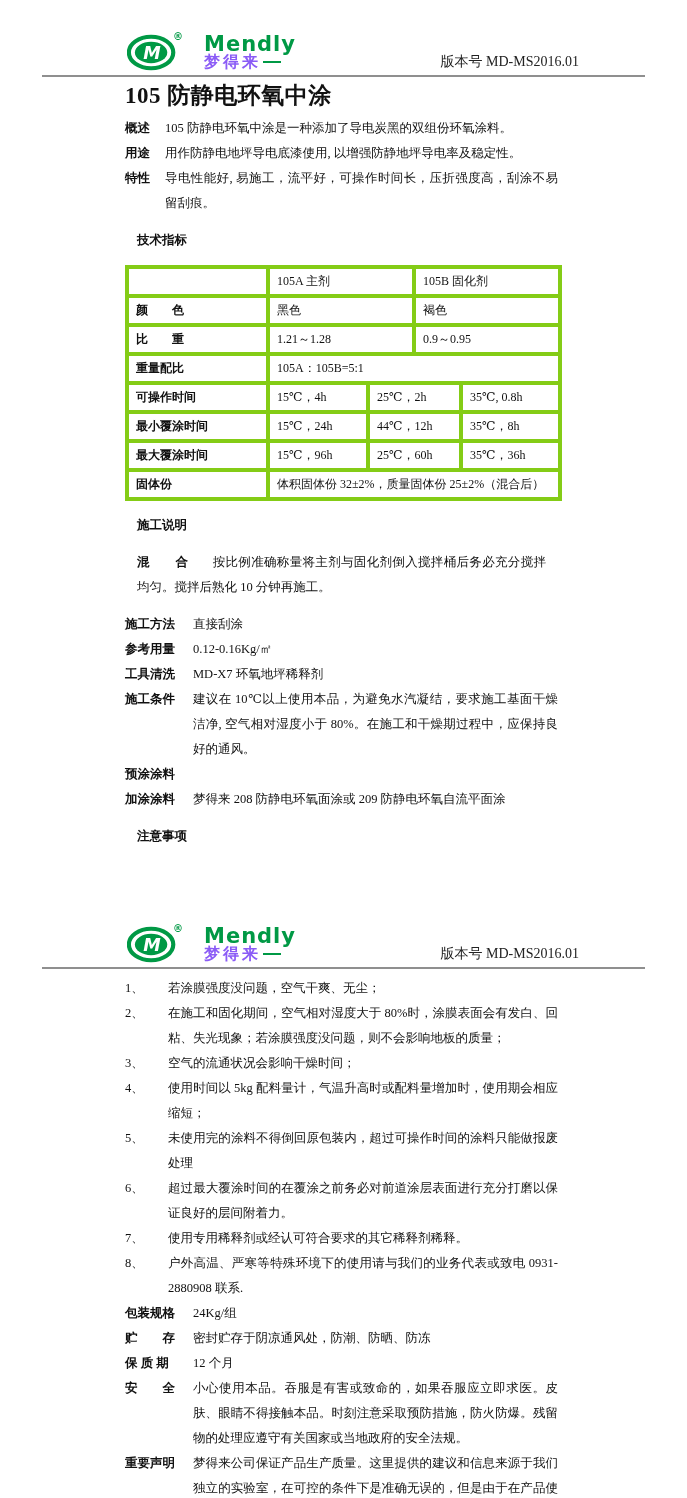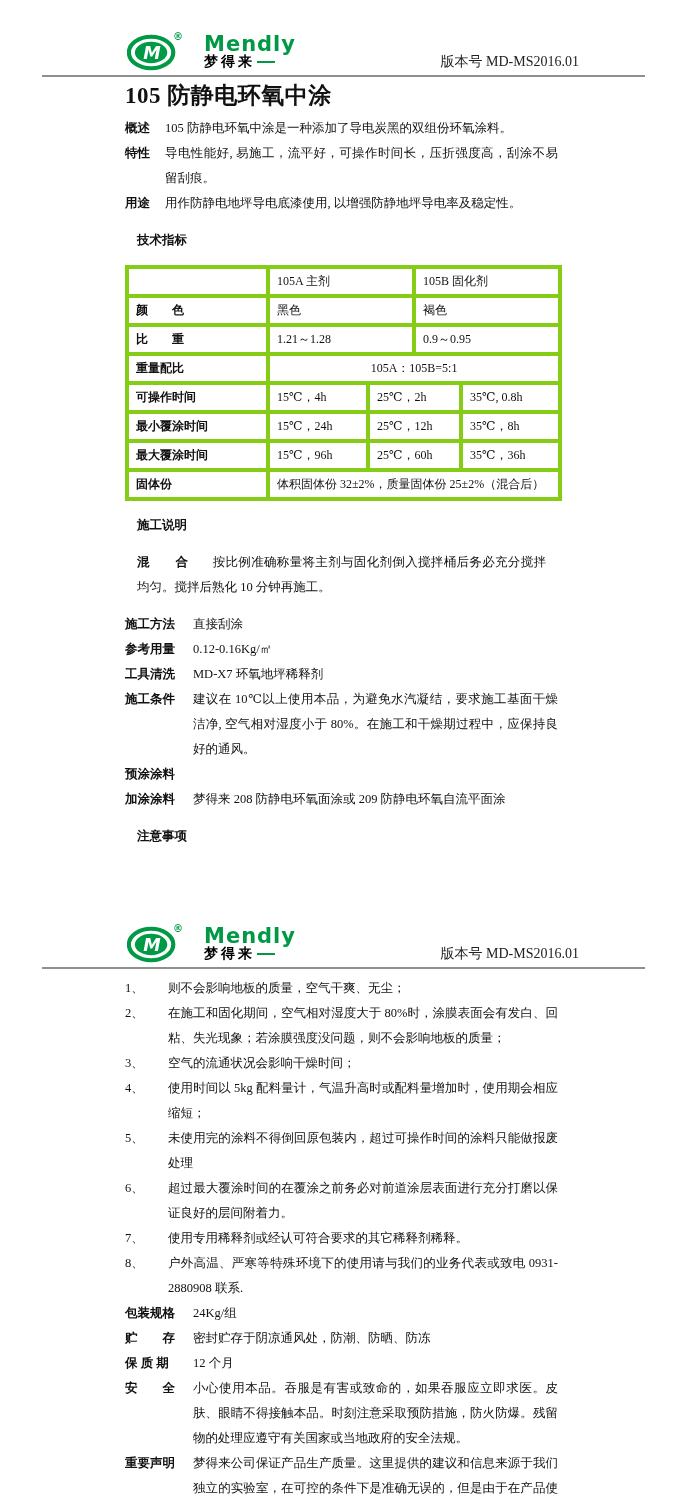--- a/index.html
+++ b/index.html
@@ -26,21 +26,21 @@
     font-family:"DejaVu Sans",sans-serif;
   }
   .wordmark{margin-left:17px;}
   .wordmark .en{
     font-family:"DejaVu Sans","Liberation Sans",sans-serif;
     font-weight:bold;font-size:21px;line-height:20px;color:#009945;
     letter-spacing:1px;
   }
   .zh-row{display:flex;align-items:center;}
   .wordmark .zh{
-    font-weight:bold;font-size:14px;line-height:16px;color:#000000;
+    font-weight:bold;font-size:16px;line-height:16px;color:#8b5cf6;
     letter-spacing:3px;white-space:nowrap;
   }
   .zh-tail{height:2px;background:#009945;width:18px;margin-left:2px;}
   .version{
     font-size:14px;color:#222222;line-height:14px;white-space:nowrap;
     padding-bottom:2px;
   }
   .rule{height:2px;background:#8f8f8f;margin:4px 0 0 42px;width:603px;}
 
   
@@ -66,21 +66,21 @@
   table.tech{
     border-collapse:collapse;table-layout:fixed;
     width:433px;margin:2px 0 3px 0;
     font-size:12px;
   }
   table.tech td{
     border:4px solid #84cc16;height:24.5px;padding:0 7px;
     vertical-align:middle;white-space:nowrap;overflow:hidden;
   }
   table.tech td.rowlbl{font-weight:bold;white-space:pre;}
-  table.tech td.center{text-align:center;}
+  table.tech td.center{}
   .pagegap{height:56px;}
 
   
   .content--p2{margin-top:7px;line-height:25px;}
   .note{display:flex;}
   .note .num{flex:none;width:43px;}
   .note .txt{flex:1;text-align:justify;}
 </style>
 </head>
 <body>
@@ -111,26 +111,26 @@
 
   <div class="content">
 
     <div class="doc-title">105 防静电环氧中涂</div>
 
     <div class="labeled">
       <span class="lbl lbl-w40">概述</span>
       <span class="txt">105 防静电环氧中涂是一种添加了导电炭黑的双组份环氧涂料。</span>
     </div>
     <div class="labeled">
+      <span class="lbl lbl-w40">用途</span>
+      <span class="txt">用作防静电地坪导电底漆使用, 以增强防静地坪导电率及稳定性。</span>
+    </div>
+    <div class="labeled">
       <span class="lbl lbl-w40">特性</span>
       <span class="txt">导电性能好, 易施工，流平好，可操作时间长，压折强度高，刮涂不易留刮痕。</span>
-    </div>
-    <div class="labeled">
-      <span class="lbl lbl-w40">用途</span>
-      <span class="txt">用作防静电地坪导电底漆使用, 以增强防静地坪导电率及稳定性。</span>
     </div>
 
     <p class="heading">技术指标</p>
 
     <table class="tech">
       <colgroup>
         <col style="width:141px">
           <col style="width:100px">
           <col style="width:46px">
         <col style="width:47px">
@@ -158,21 +158,21 @@
       </tr>
       <tr>
         <td class="rowlbl">可操作时间</td>
         <td>15℃，4h</td>
         <td colspan="2">25℃，2h</td>
         <td>35℃, 0.8h</td>
       </tr>
       <tr>
         <td class="rowlbl">最小覆涂时间</td>
         <td>15℃，24h</td>
-        <td colspan="2">25℃，12h</td>
+        <td colspan="2">44℃，12h</td>
         <td>35℃，8h</td>
       </tr>
       <tr>
         <td class="rowlbl">最大覆涂时间</td>
         <td>15℃，96h</td>
         <td colspan="2">25℃，60h</td>
         <td>35℃，36h</td>
       </tr>
       <tr>
         <td class="rowlbl">固体份</td>
@@ -233,21 +233,21 @@
       </div>
       <div class="version">版本号 MD-MS2016.01</div>
     </div>
     <div class="rule"></div>
   </div>
 
   <div class="content content--p2">
 
     <div class="note">
       <span class="num">1、</span>
-      <span class="txt">则不会影响地板的质量，空气干爽、无尘；</span>
+      <span class="txt">若涂膜强度没问题，空气干爽、无尘；</span>
     </div>
     <div class="note">
       <span class="num">2、</span>
       <span class="txt">在施工和固化期间，空气相对湿度大于 80%时，涂膜表面会有发白、回粘、失光现象；若涂膜强度没问题，则不会影响地板的质量；</span>
     </div>
     <div class="note">
       <span class="num">3、</span>
       <span class="txt">空气的流通状况会影响干燥时间；</span>
     </div>
     <div class="note">

